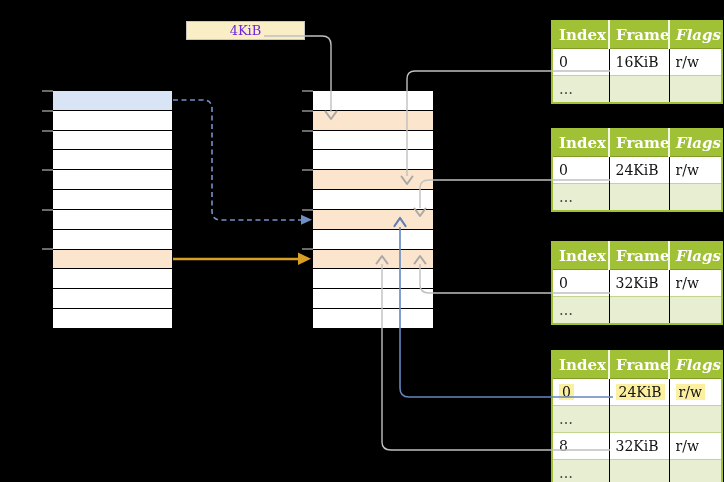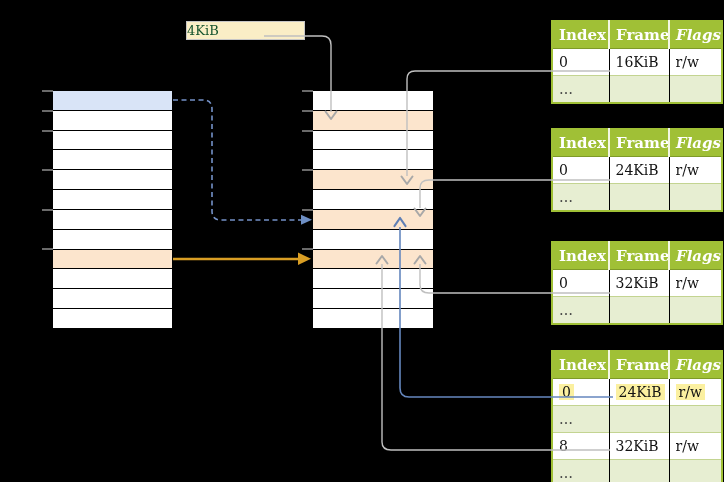--- a/index.html
+++ b/index.html
@@ -19,21 +19,21 @@
   .mrow.blue{background:var(--blue_fill,#d9e4f7);}
   .mrow.peach{background:var(--peach,#fce5cd);}
 
   
   .tick{position:absolute;width:11px;height:2px;background:var(--tick,#6a6a6a);}
 
   
   .size-box{
     position:absolute;left:186px;top:21px;width:117px;height:17px;
     background:var(--cream,#faeec6);border:1px solid var(--cream_border,#c6c6c6);
-    font-size:13px;line-height:17px;text-align:left;color:#14532d;
+    font-size:13px;line-height:17px;text-align:center;color:#6d28d9;
   }
 
   
   table.ptable{
     position:absolute;left:551px;width:170px;
     border-collapse:collapse;border:2px solid var(--green,#a0c036);
     font-size:14px;table-layout:fixed;
   }
   .ptable th{
     background:var(--green,#a0c036);color:#fff;font-weight:bold;text-align:left;

